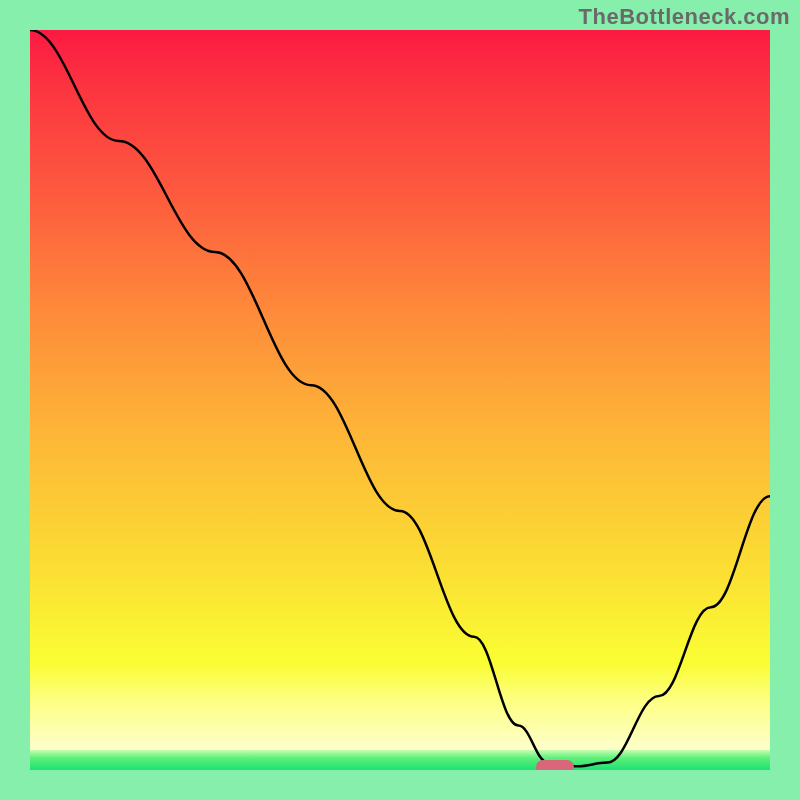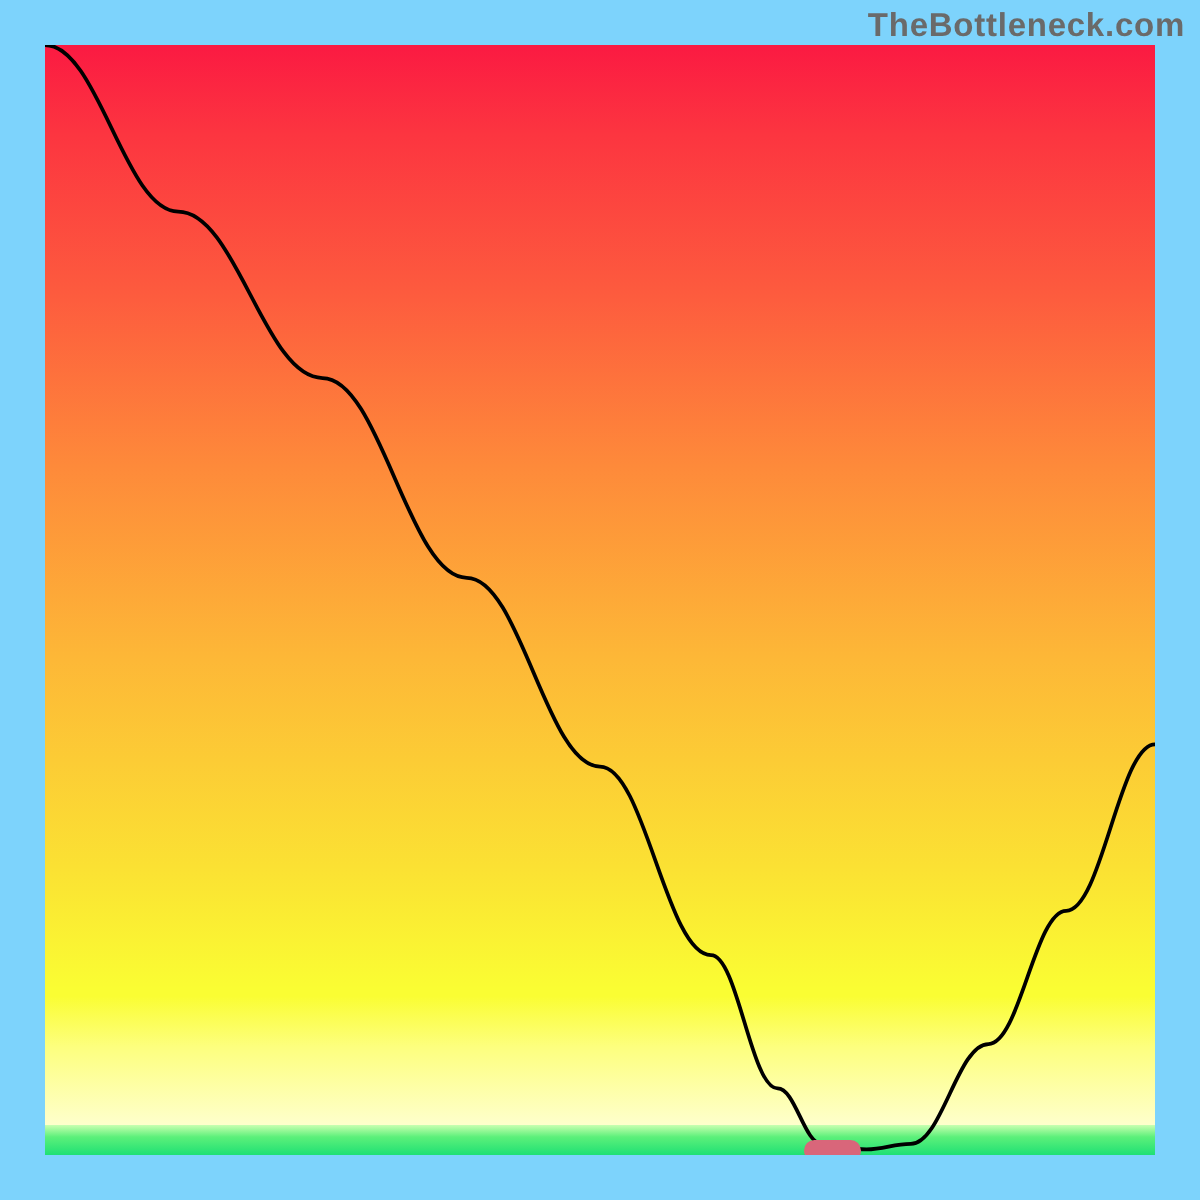--- a/index.html
+++ b/index.html
@@ -8,21 +8,21 @@
     width: 800px;
     height: 800px;
     background: #000;
     overflow: hidden;
     font-family: Arial, Helvetica, sans-serif;
   }
   .frame {
     position: relative;
     width: 800px;
     height: 800px;
-    background: #7dd3fc;
+    background: #86efac;
     text-decoration: underline;
   }
   .watermark {
     position: absolute;
     top: 4px;
     right: 10px;
     color: #6a6a6a;
     font-size: 22px;
     font-weight: 600;
     letter-spacing: 0.5px;

